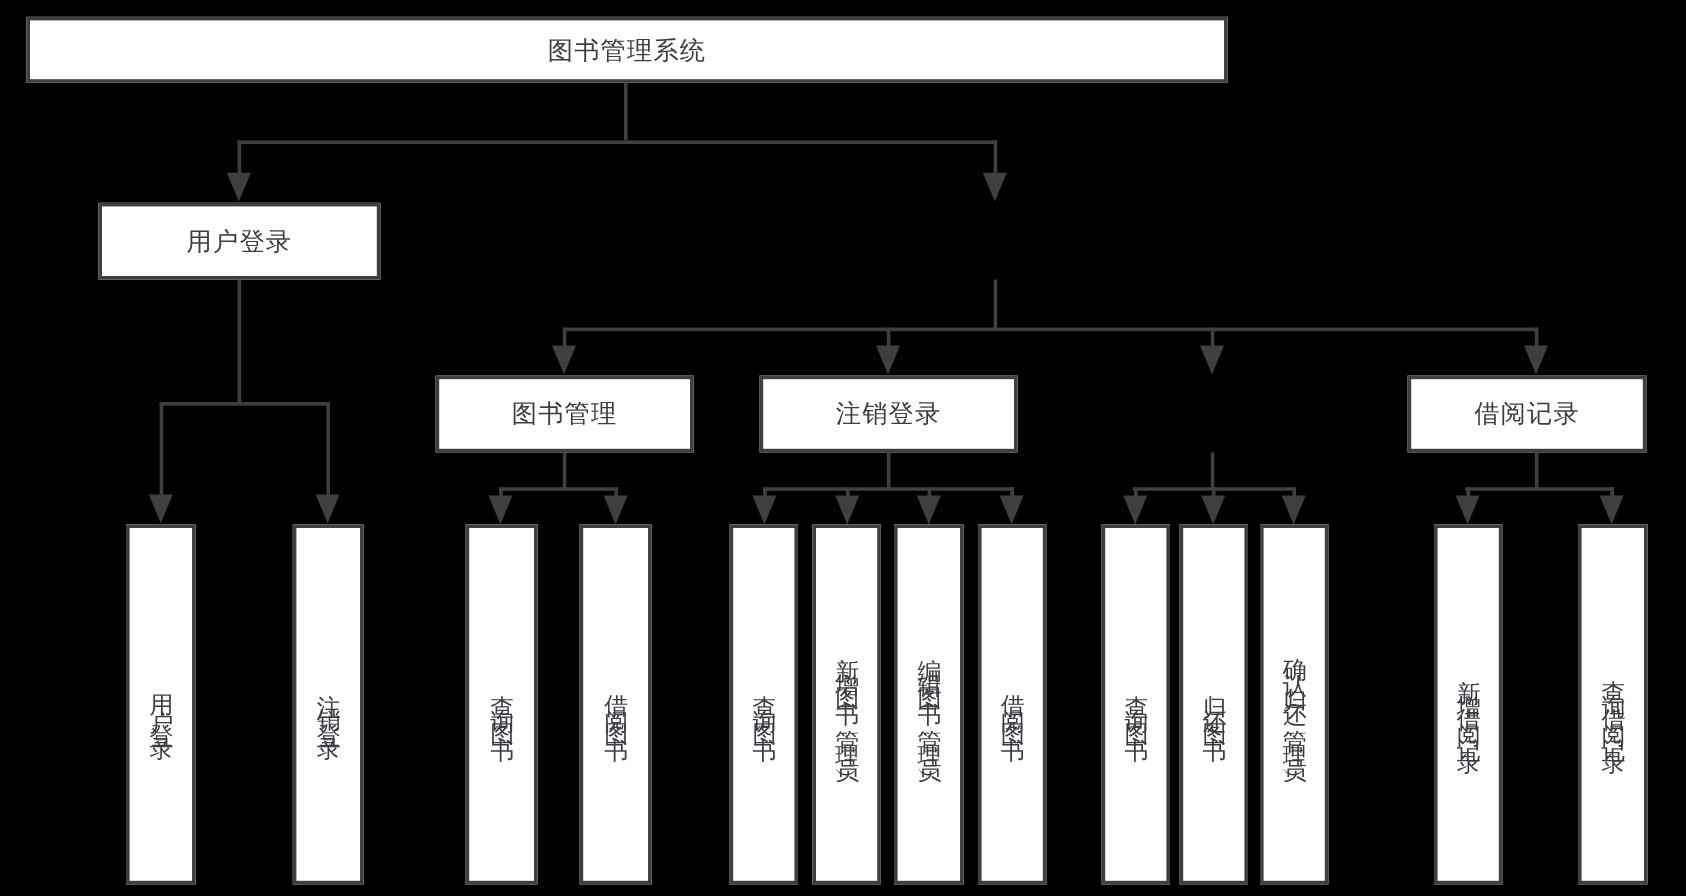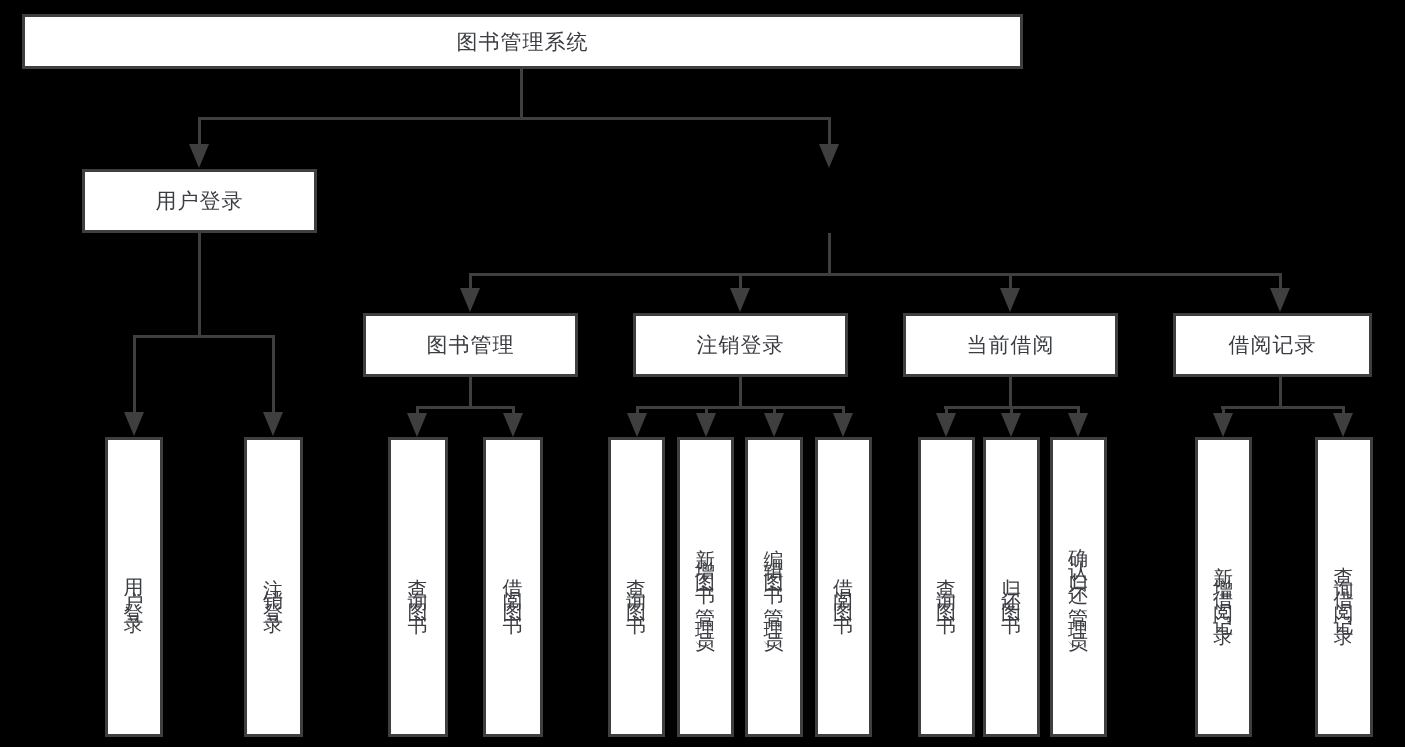--- a/index.html
+++ b/index.html
@@ -68,23 +68,20 @@
   <div class="vline" style="left:1009px; top:273px; height:18px;"></div>
   <div class="arrow" style="left:1000px; top:288px;"></div>
   <div class="vline" style="left:1279px; top:273px; height:18px;"></div>
   <div class="arrow" style="left:1270px; top:288px;"></div>
 
   <div class="box" style="left:363px;  top:313px; width:215px; height:64px;">
     <span>图书管理</span>
   </div>
   <div class="box" style="left:633px;  top:313px; width:215px; height:64px;">
     <span>注销登录</span>
-  </div>
-  <div class="box" style="left:903px;  top:313px; width:215px; height:64px;">
-    <span>当前借阅</span>
   </div>
   <div class="box" style="left:1173px; top:313px; width:199px; height:64px;">
     <span>借阅记录</span>
   </div>
 
   <div class="vline" style="left:469px;  top:377px; height:31px;"></div>
   <div class="vline" style="left:739px;  top:377px; height:31px;"></div>
   <div class="vline" style="left:1009px; top:377px; height:31px;"></div>
   <div class="vline" style="left:1279px; top:377px; height:31px;"></div>
 

